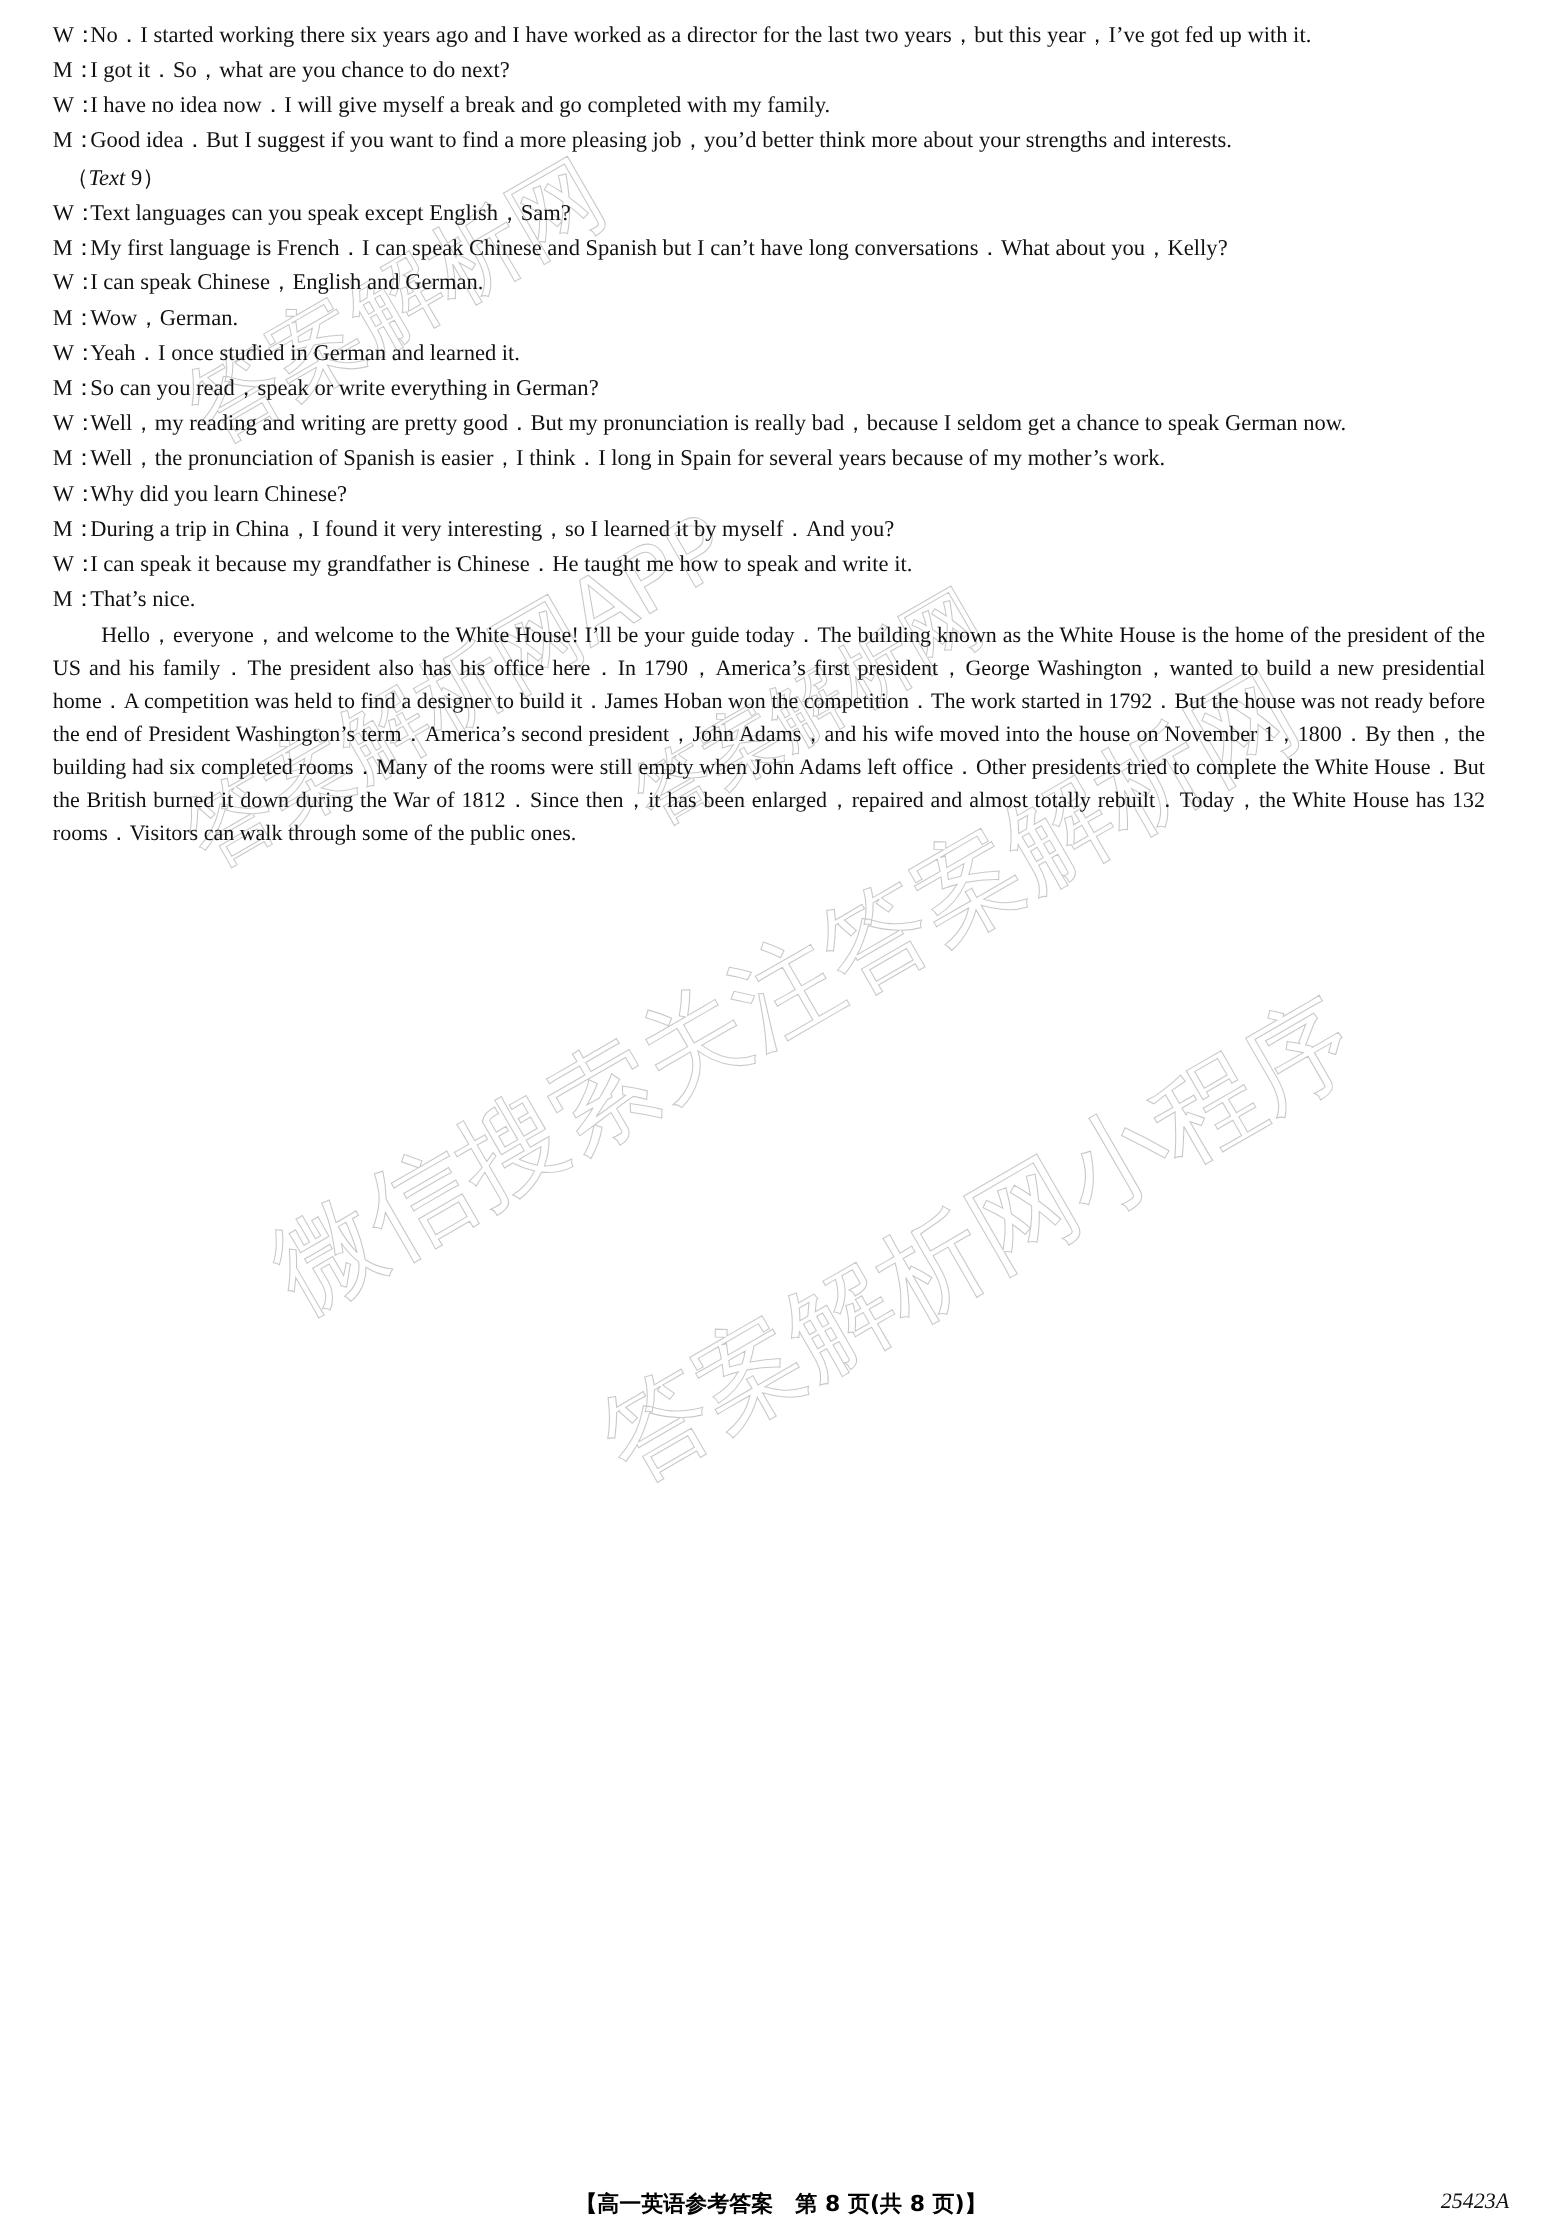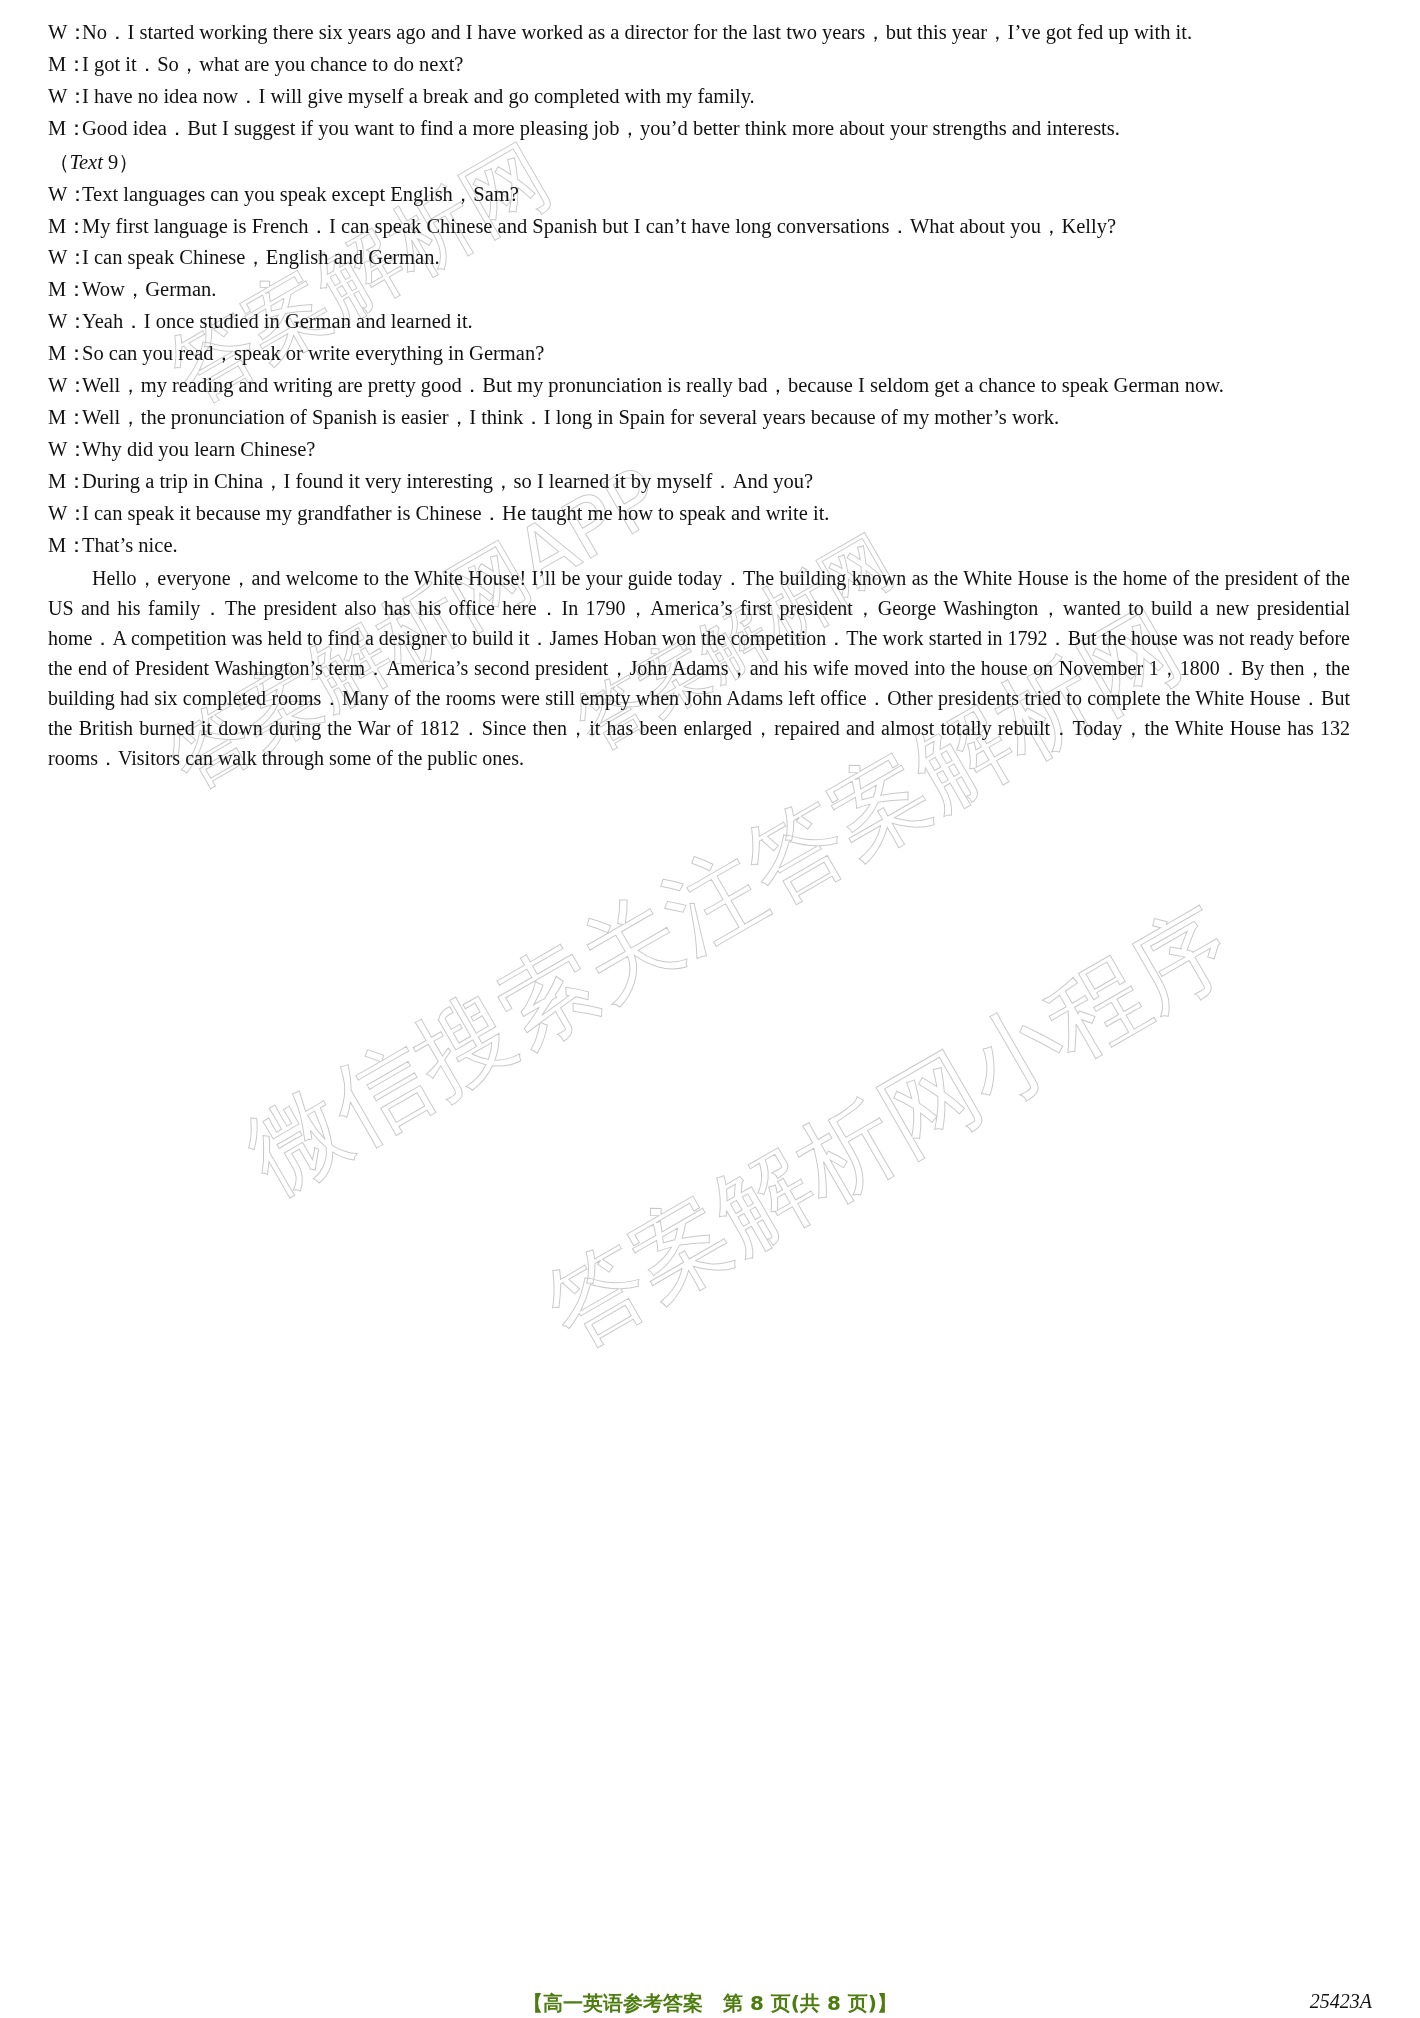--- a/index.html
+++ b/index.html
@@ -41,21 +41,21 @@
     white-space: nowrap;
   }
   .utt {
     flex: 1 1 auto;
     text-align: justify;
     text-align-last: left;
     text-justify: inter-word;
     hyphens: none;
   }
   .text-head {
-    margin: 4px 0 2px 1px;
+    margin: 4px 0 2px 12px;
     font-size: 20.5px;
   }
   .text-head .ital {
     font-style: italic;
   }
   .para {
     text-align: justify;
     text-align-last: left;
     text-indent: 44px;
     font-size: 20px;
@@ -113,21 +113,21 @@
     width: 1420px;
     z-index: 3;
   }
   .footer-center {
     position: absolute;
     left: 0; right: 0;
     text-align: center;
     font-family: "DejaVu Sans", sans-serif;
     font-size: 20px;
     font-weight: bold;
-    color: #4d7c0f;
+    color: #000000;
   }
   .footer-right {
     position: absolute;
     right: 48px;
     top: 0;
     font-family: "Liberation Serif", serif;
     font-size: 20px;
     color: #111;
     font-style: italic;
   }

